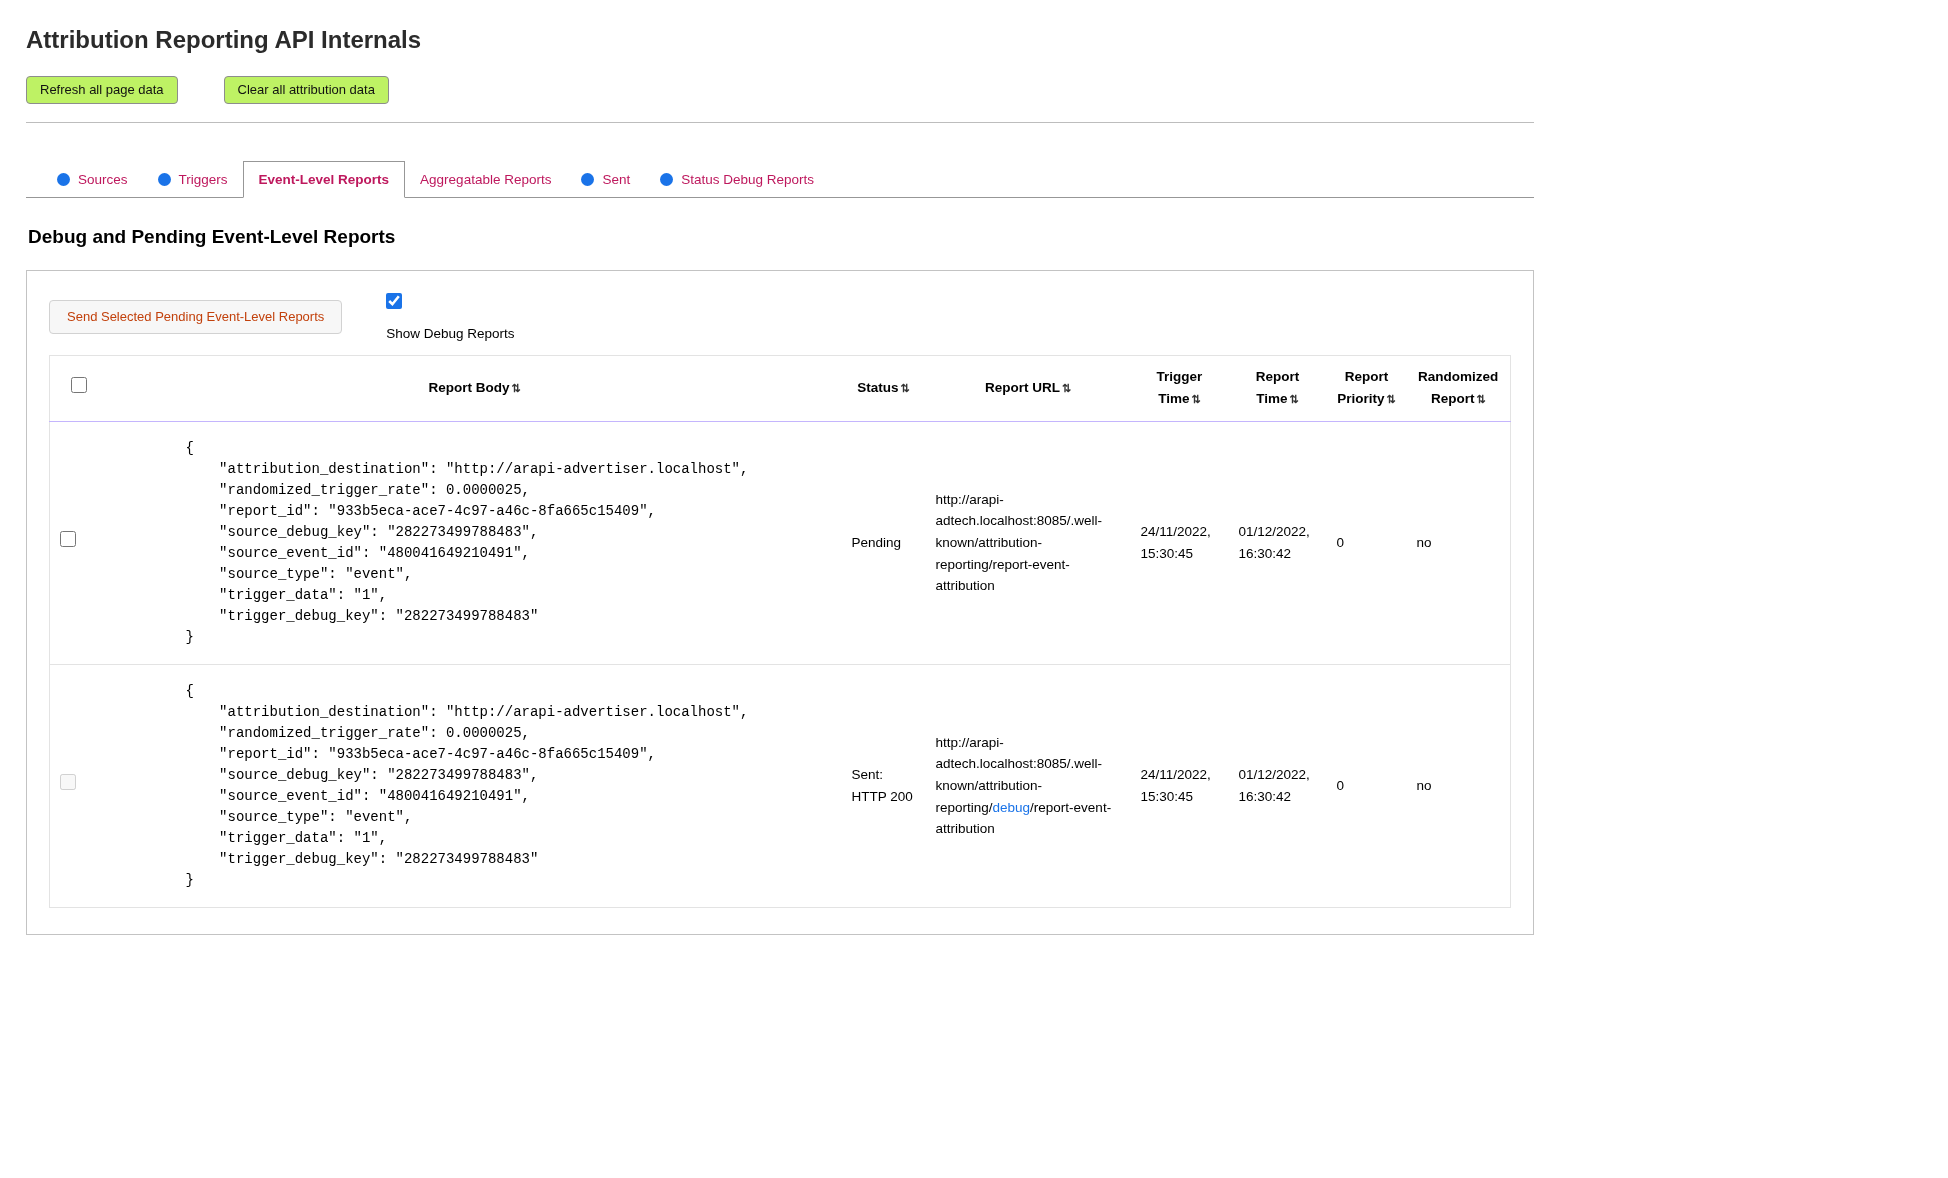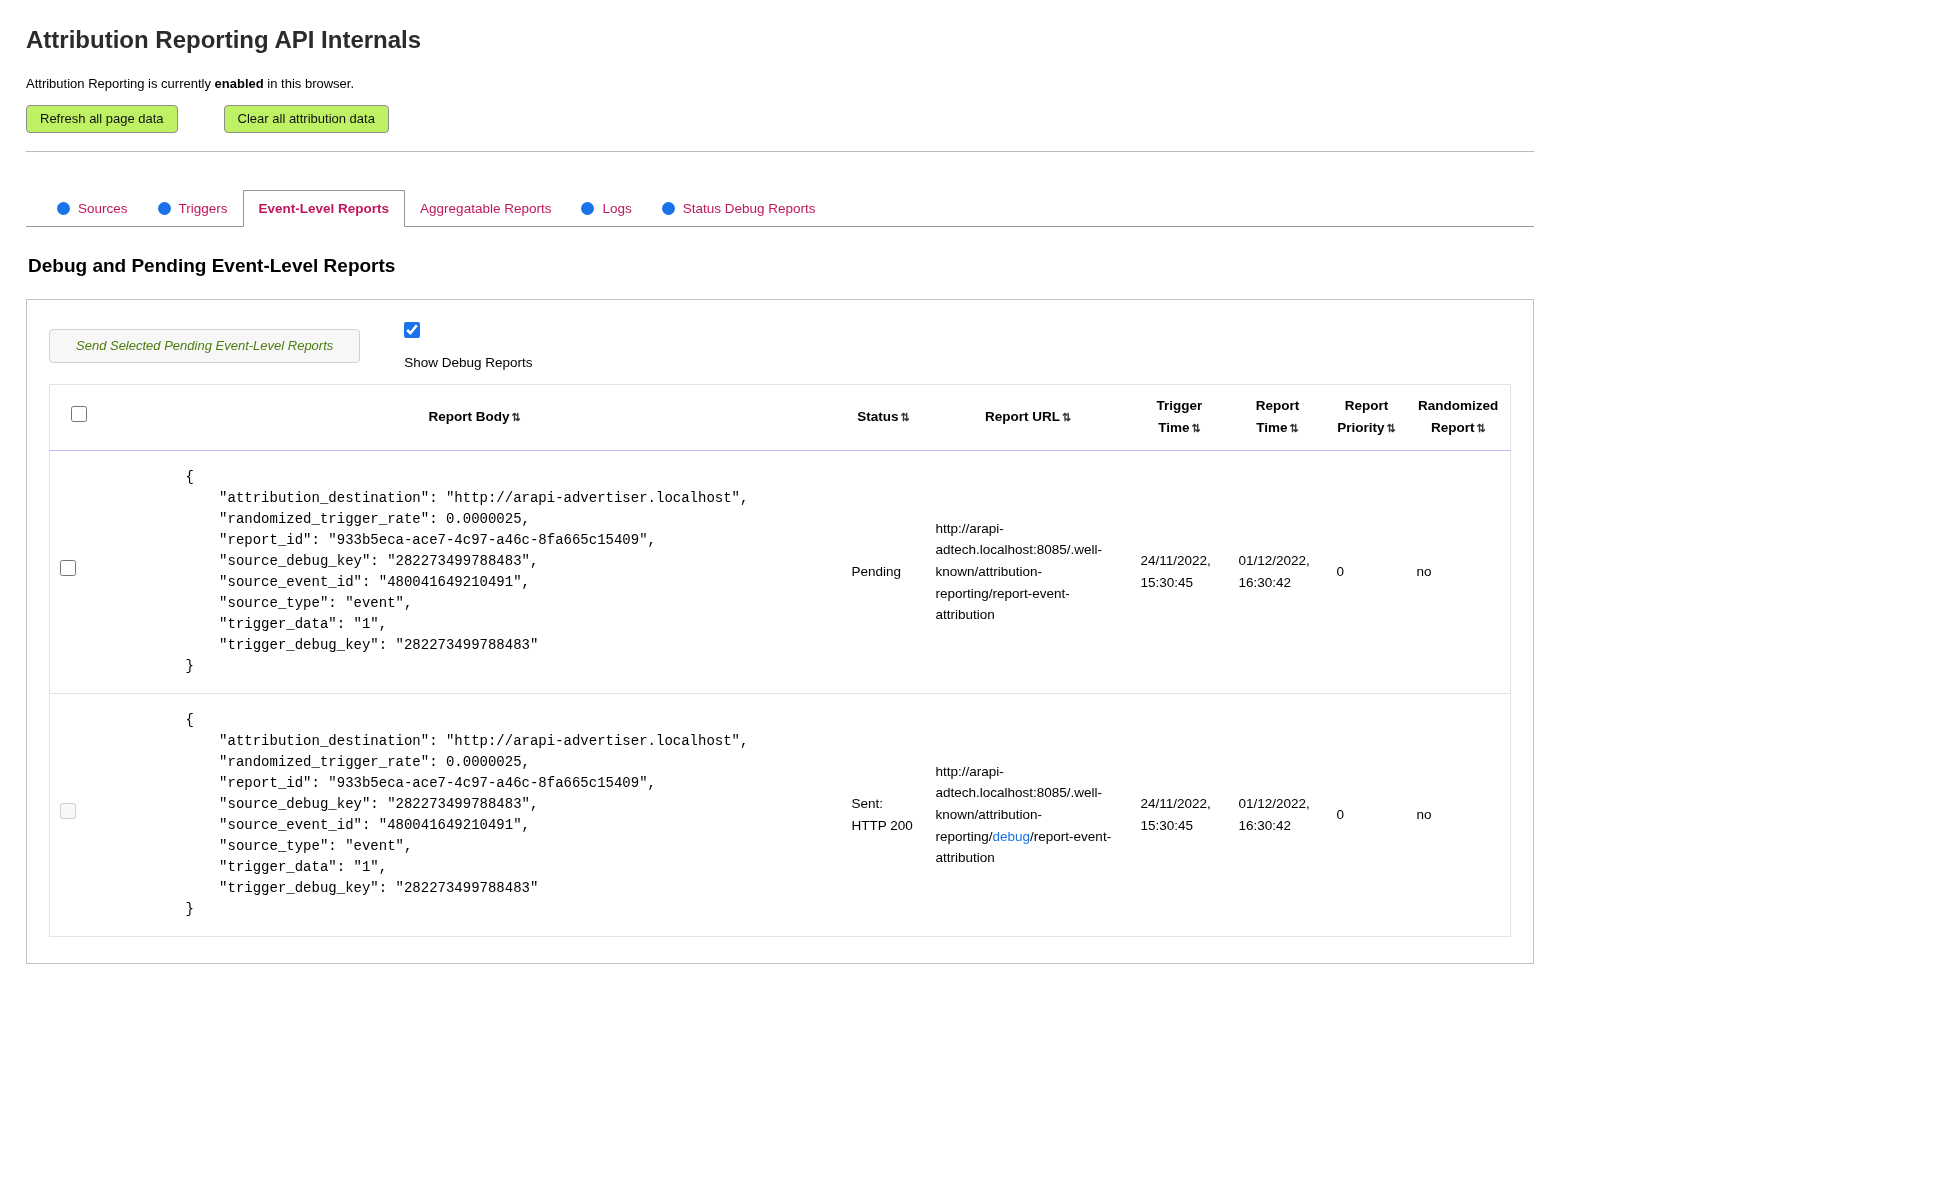--- a/index.html
+++ b/index.html
@@ -25,22 +25,22 @@
     cursor: pointer; color: #be185d; white-space: nowrap; }
   .tab--active { font-weight: 700; background: #fff; border: 1px solid #979797;
     border-bottom: 1px solid #fff; margin-bottom: -1px; }
   .dot { width: 13px; height: 13px; border-radius: 50%; background: #1a73e8; flex: none; }
 
   .section-heading { font-size: 19px; font-weight: 700; margin: 28px 0 22px 2px; }
 
   
   .panel { border: 1px solid #c3c3c3; padding: 22px 22px 26px 22px; }
   .panel-toolbar { display: flex; align-items: center; gap: 44px; margin-bottom: 14px; }
-  .btn--disabled { color: #4d7c0f; background: #f7f7f7; border: 1px solid #d2d2d2;
-    padding: 7px 26px; cursor: default; font-style: italic; }
+  .btn--disabled { color: #c2410c; background: #f7f7f7; border: 1px solid #d2d2d2;
+    padding: 7px 17px; cursor: default; }
   .checkbox-label { display: inline-flex; align-items: flex-start; gap: 17px; font-size: 13.5px; flex-direction: column; }
   input[type="checkbox"] { width: 16px; height: 16px; accent-color: #1a73e8; margin: 0; }
 
   
   table.reports { width: 100%; border-collapse: collapse; border: 1px solid #e3e3e3;
     font-size: 13.5px; }
   table.reports th { font-weight: 700; text-align: center; vertical-align: middle;
     padding: 10px 8px; line-height: 1.65; }
   table.reports thead tr { border-bottom: 1px solid #c4b5fd; }
   table.reports tbody tr { border-bottom: 1px solid #e3e3e3; }
@@ -62,21 +62,20 @@
   .url-cell { overflow-wrap: break-word; word-break: break-word; }
   .url-debug { color: #1a73e8; font-weight: 400; }
 </style>
 </head>
 <body>
 
 <div class="page">
 
   <h1 class="page-title">Attribution Reporting API Internals</h1>
 
-  <p class="status-line"><span>Attribution Reporting is currently </span><b>enabled</b><span> in this browser.</span></p>
 
   <div class="top-toolbar">
     <button class="btn">Refresh all page data</button>
     <button class="btn">Clear all attribution data</button>
   </div>
 
   <hr class="divider">
 
   <div class="tabs">
     <div class="tab">
@@ -88,21 +87,21 @@
       <span>Triggers</span>
     </div>
     <div class="tab tab--active">
       <span>Event-Level Reports</span>
     </div>
     <div class="tab">
       <span>Aggregatable Reports</span>
     </div>
     <div class="tab">
       <span class="dot"></span>
-      <span>Logs</span>
+      <span>Sent</span>
     </div>
     <div class="tab">
       <span class="dot"></span>
       <span>Status Debug Reports</span>
     </div>
   </div>
 
   <h2 class="section-heading">Debug and Pending Event-Level Reports</h2>
 
   <div class="panel">

